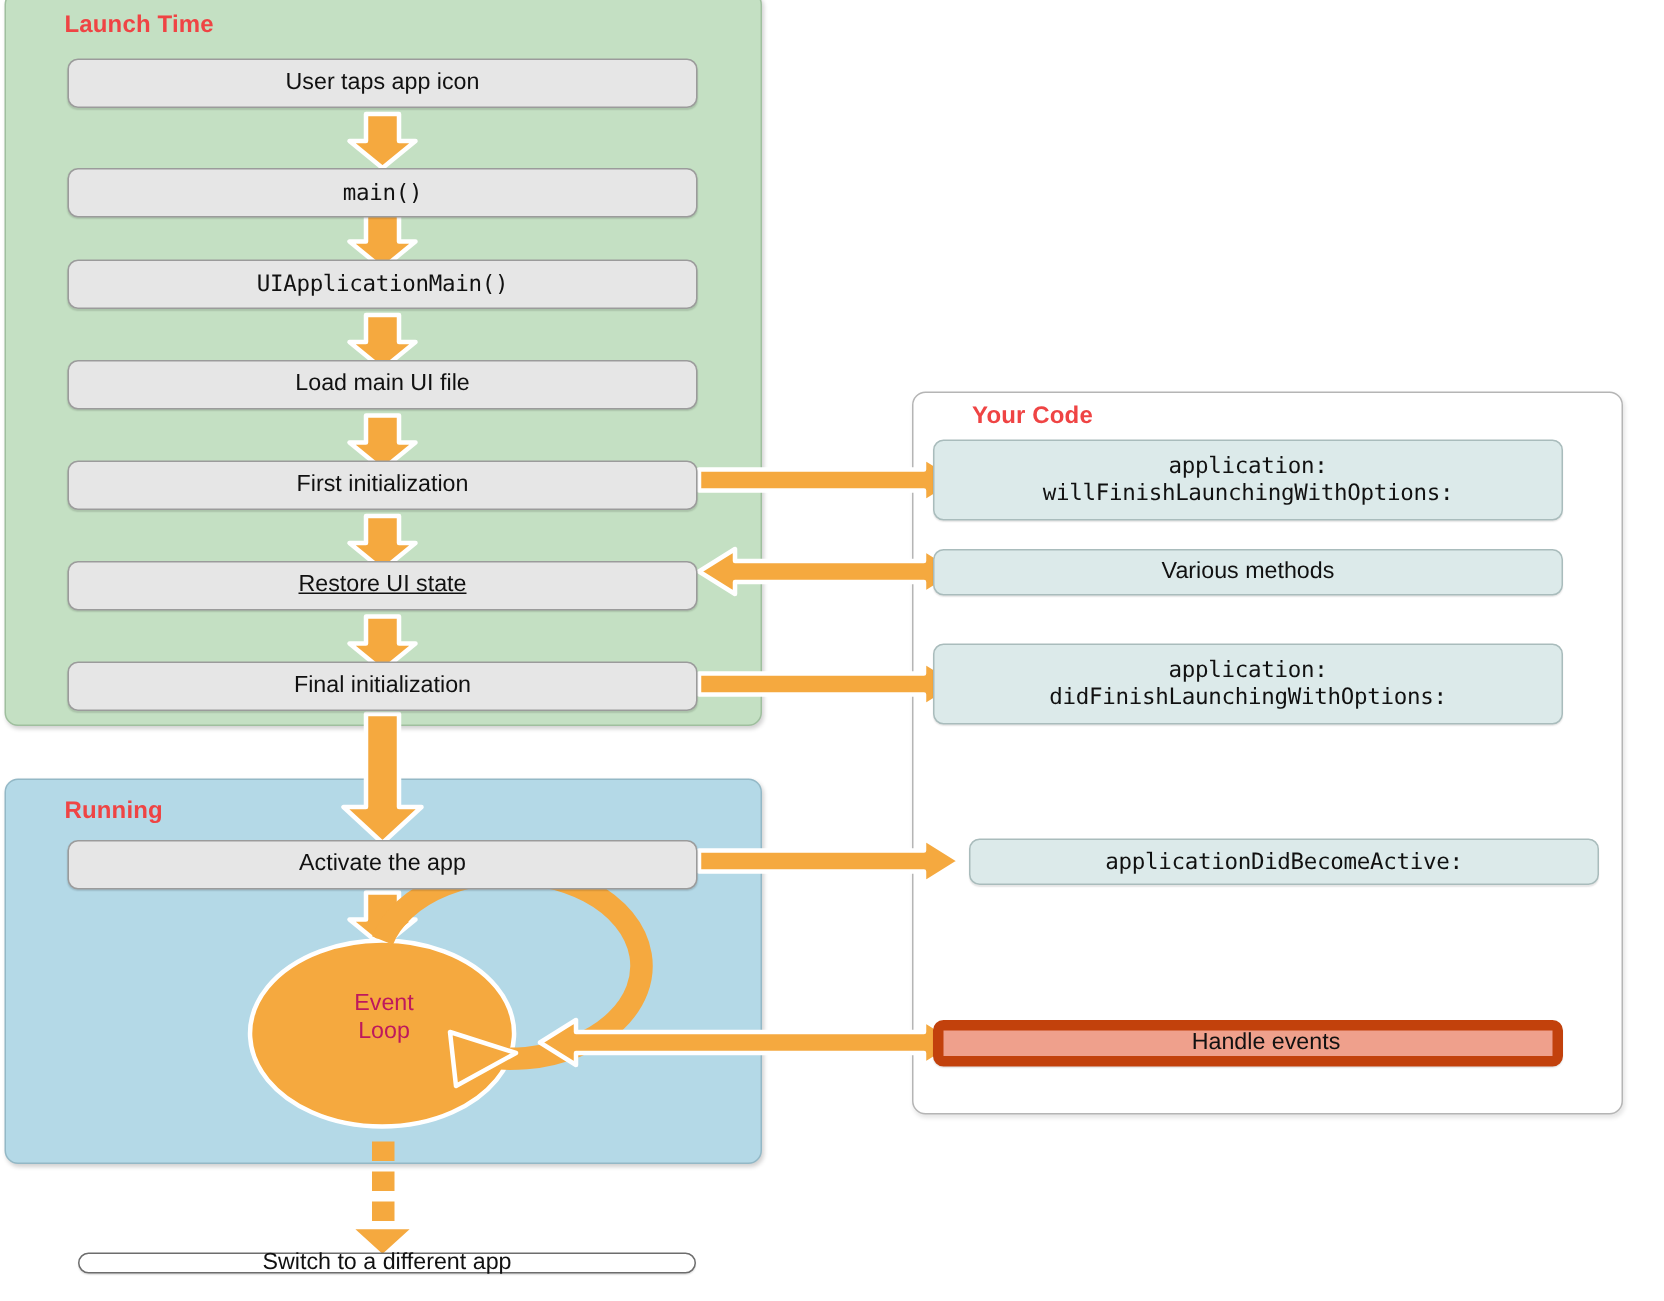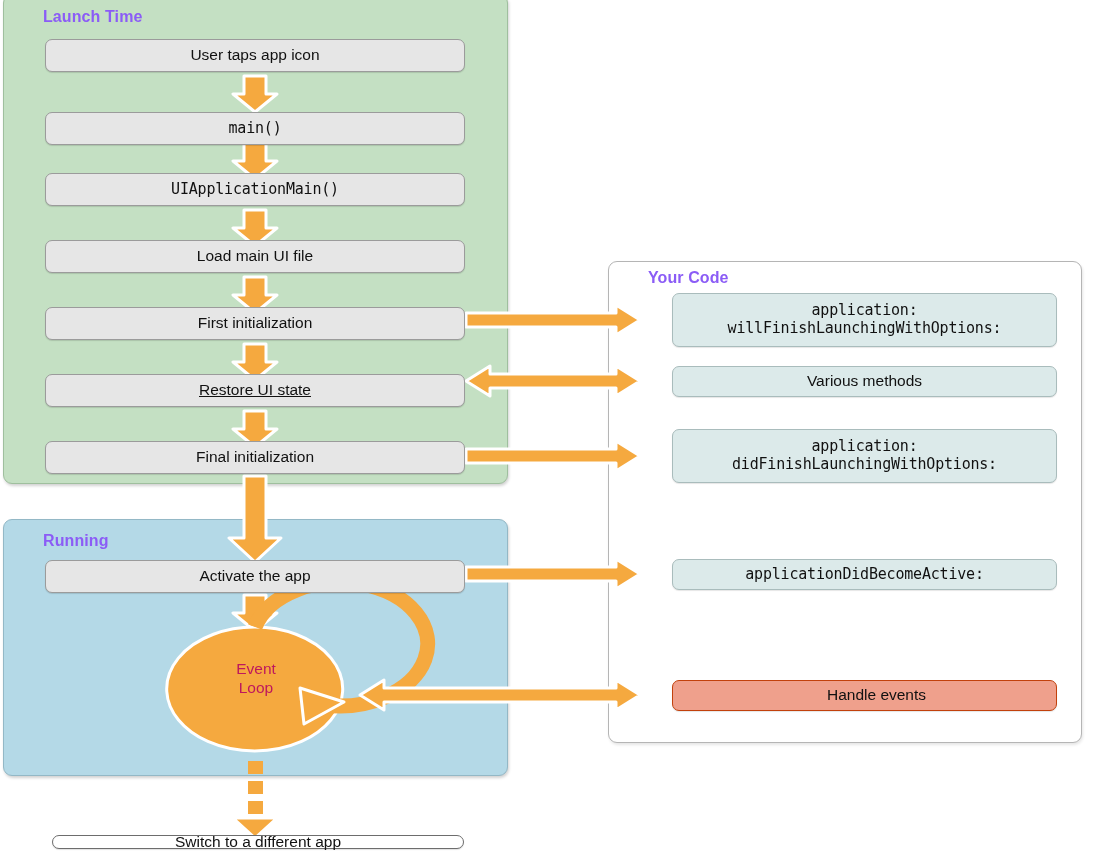--- a/index.html
+++ b/index.html
@@ -21,21 +21,21 @@
     left:3px;top:519px;width:505px;height:257px;
     background:#b4d9e7;border:1px solid #93b8c6;
     box-shadow:1px 2px 3px rgba(0,0,0,.18);
   }
   .panel-yourcode{
     left:608px;top:261px;width:474px;height:482px;
     background:#ffffff;border:1px solid #b5b5b5;
     box-shadow:1px 2px 3px rgba(0,0,0,.10);
   }
   .panel-title{
-    position:absolute;font-weight:bold;font-size:16px;color:#8b5cf6;
+    position:absolute;font-weight:bold;font-size:16px;color:#ef4444;
     letter-spacing:.1px;white-space:nowrap;
   }
   .t-launch{left:43px;top:8px;}
   .t-running{left:43px;top:532px;}
   .t-yourcode{left:648px;top:269px;}
 
   
   .box{
     position:absolute;box-sizing:border-box;border-radius:7px;
     display:flex;align-items:center;justify-content:center;
@@ -44,37 +44,37 @@
   }
   .box-gray{
     background:#e6e6e6;border:1px solid #9b9b9b;
     box-shadow:0 1px 1px rgba(0,0,0,.13);
   }
   .box-code{
     background:#dceaea;border:1px solid #a9bcbc;
     box-shadow:0 1px 1px rgba(0,0,0,.10);
   }
   .box-event{
-    background:#efa08c;border:1px solid #c2410c;
+    background:#efa08c;border:7px solid #c2410c;
     box-shadow:0 1px 1px rgba(0,0,0,.10);
     padding-left:24px;
   }
   .box-white{
     background:#ffffff;border:1px solid #6d6d6d;
     box-shadow:0 1px 1px rgba(0,0,0,.12);
   }
   .mono{font-family:"DejaVu Sans Mono", monospace;font-size:15px;letter-spacing:-.2px;}
   .mono .l1{display:block;}
   .mono .l2{display:block;}
 
   
   .lb{left:45px;width:420px;height:33px;}
 
   
-  .cb{left:672px;width:385px;}
+  .cb{left:622px;width:420px;}
 
   
   #arrows{position:absolute;left:0;top:0;width:1109px;height:867px;pointer-events:none;}
 
   .evt-label{
     position:absolute;left:196px;top:660px;width:120px;
     text-align:center;font-size:15.5px;line-height:1.22;color:#be185d;
   }
 </style>
 </head>
@@ -215,21 +215,21 @@
 
   <div class="box box-code cb" style="top:366px;height:31px;">
     <span>Various methods</span>
   </div>
 
   <div class="box box-code cb mono" style="top:429px;height:54px;flex-direction:column;">
     <span class="l1">application:</span>
     <span class="l2">didFinishLaunchingWithOptions:</span>
   </div>
 
-  <div class="box box-code cb mono" style="top:559px;height:31px;">
+  <div class="box box-code cb mono" style="top:559px;height:31px;margin-left:24px;">
     <span>applicationDidBecomeActive:</span>
   </div>
 
   <div class="box box-event cb" style="top:680px;height:31px;">
     <span>Handle events</span>
   </div>
 
 </div>
 
 </body></html>

